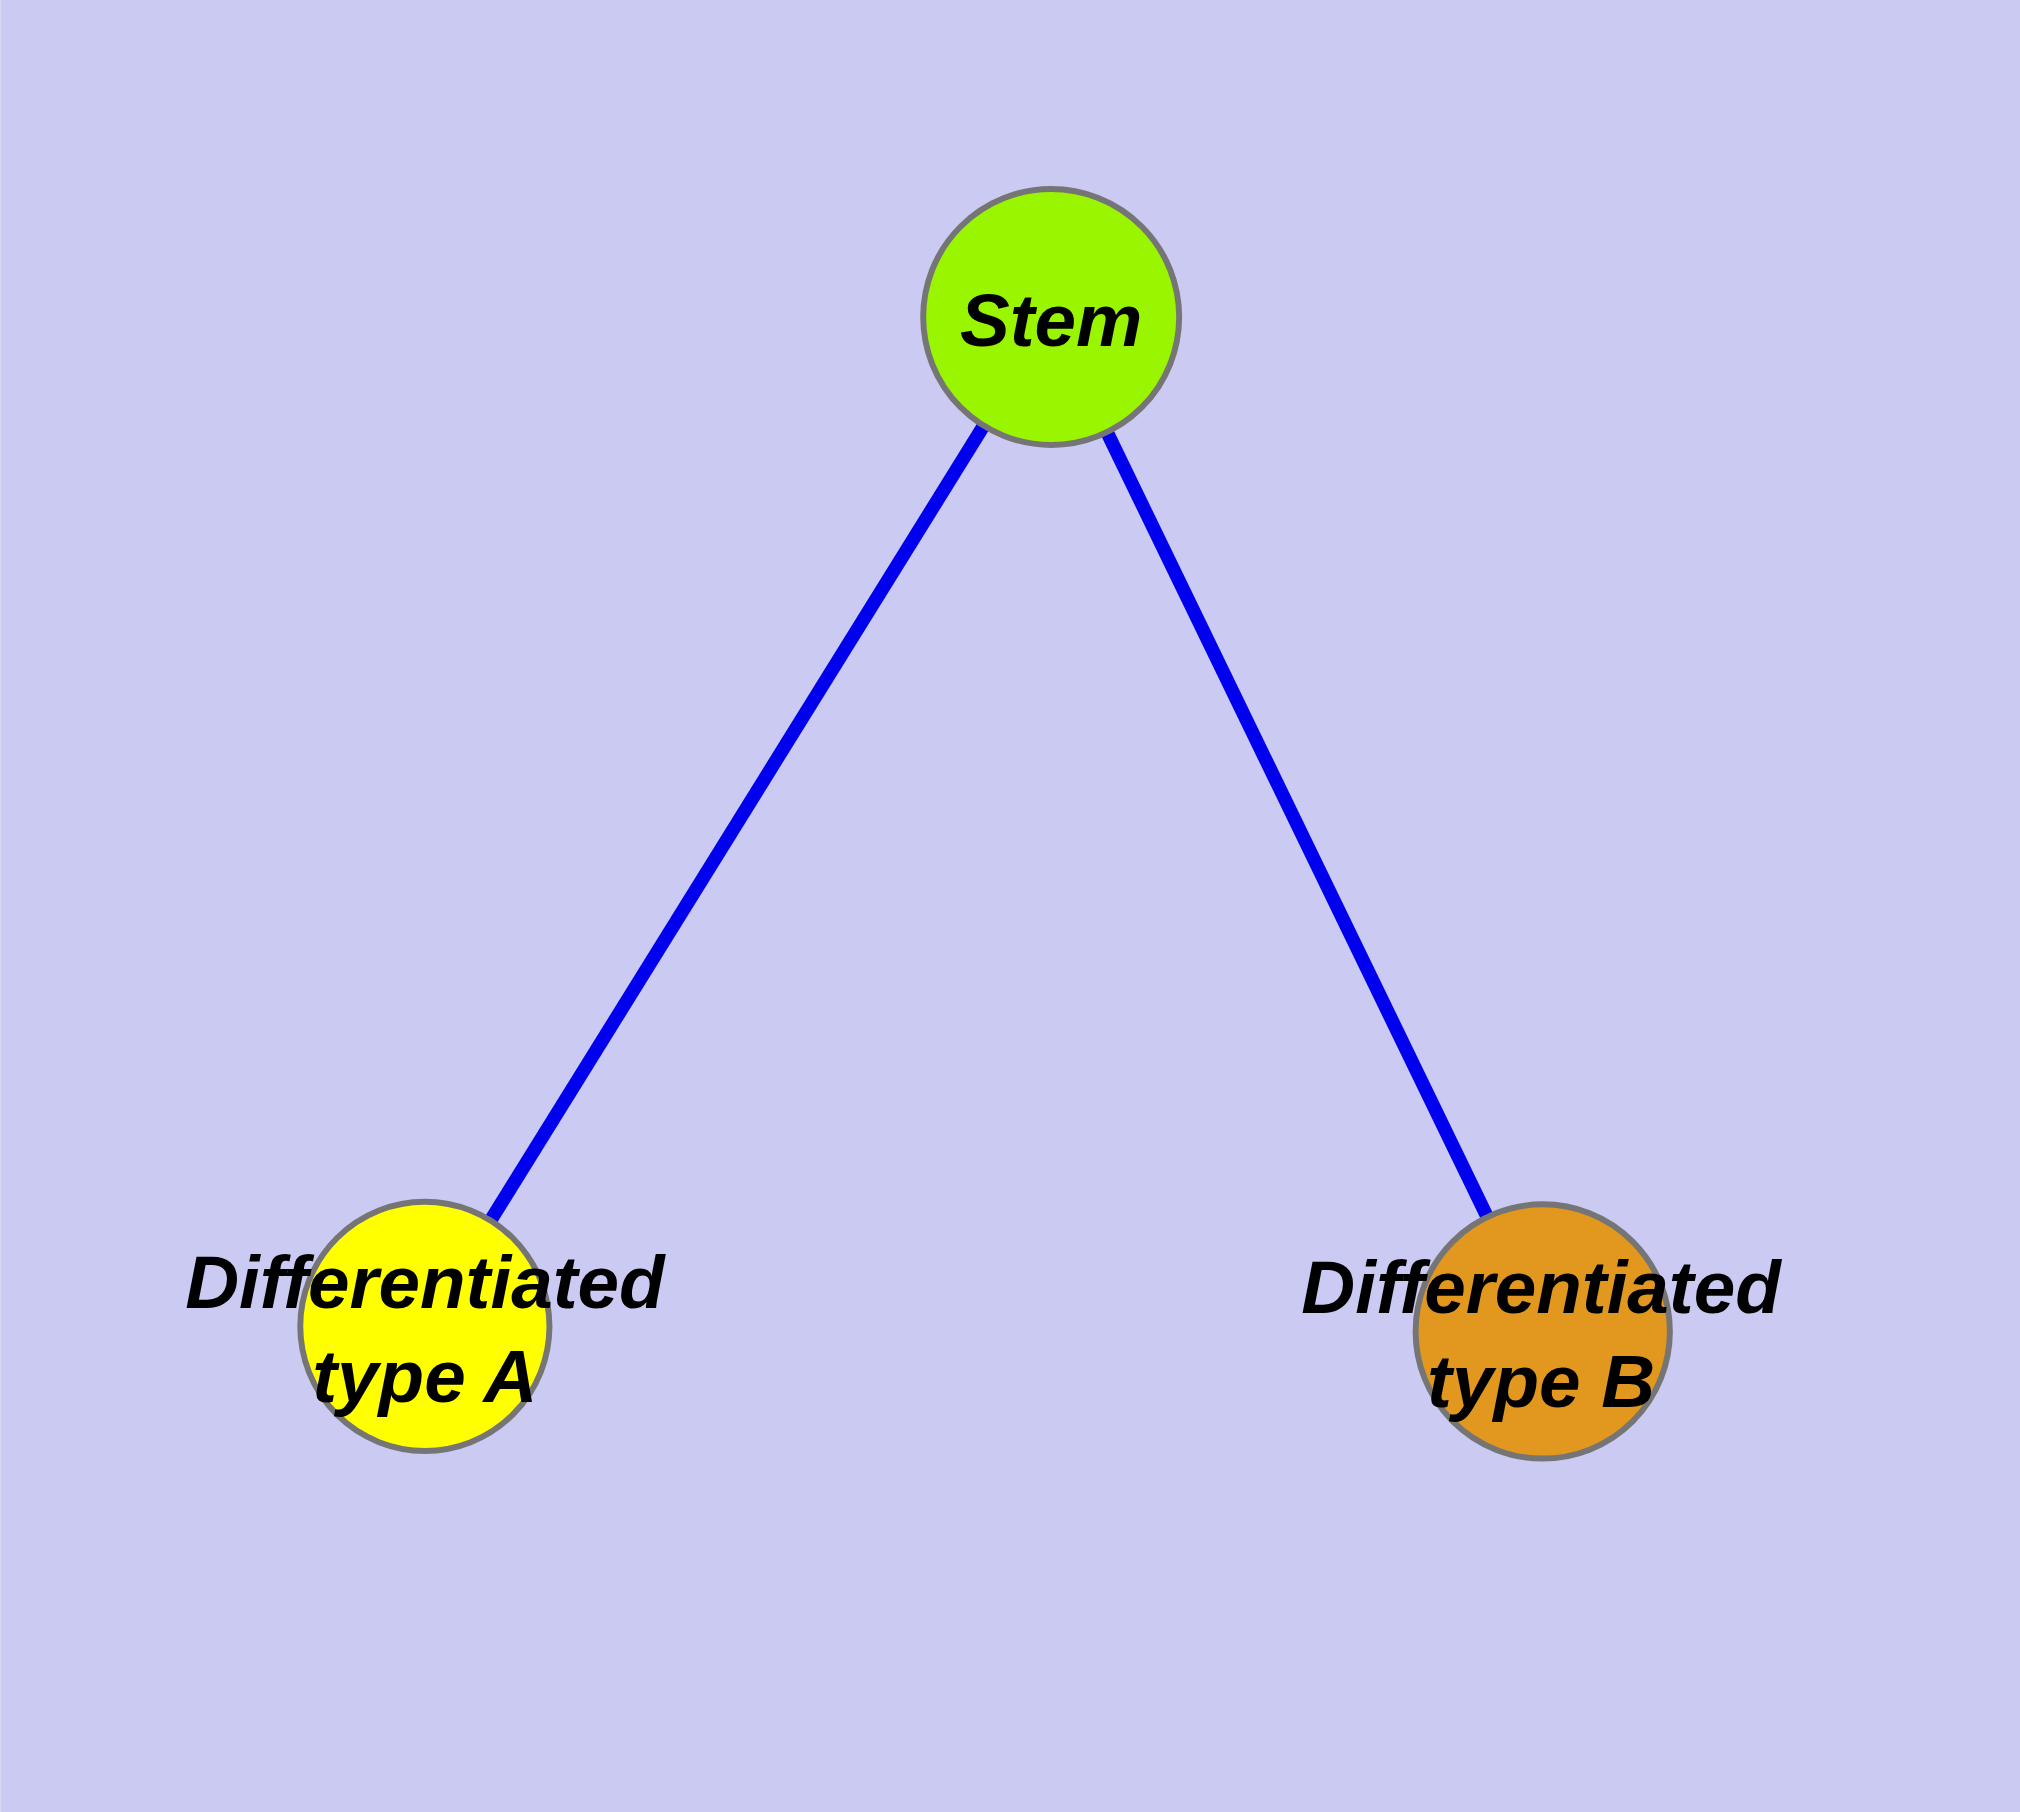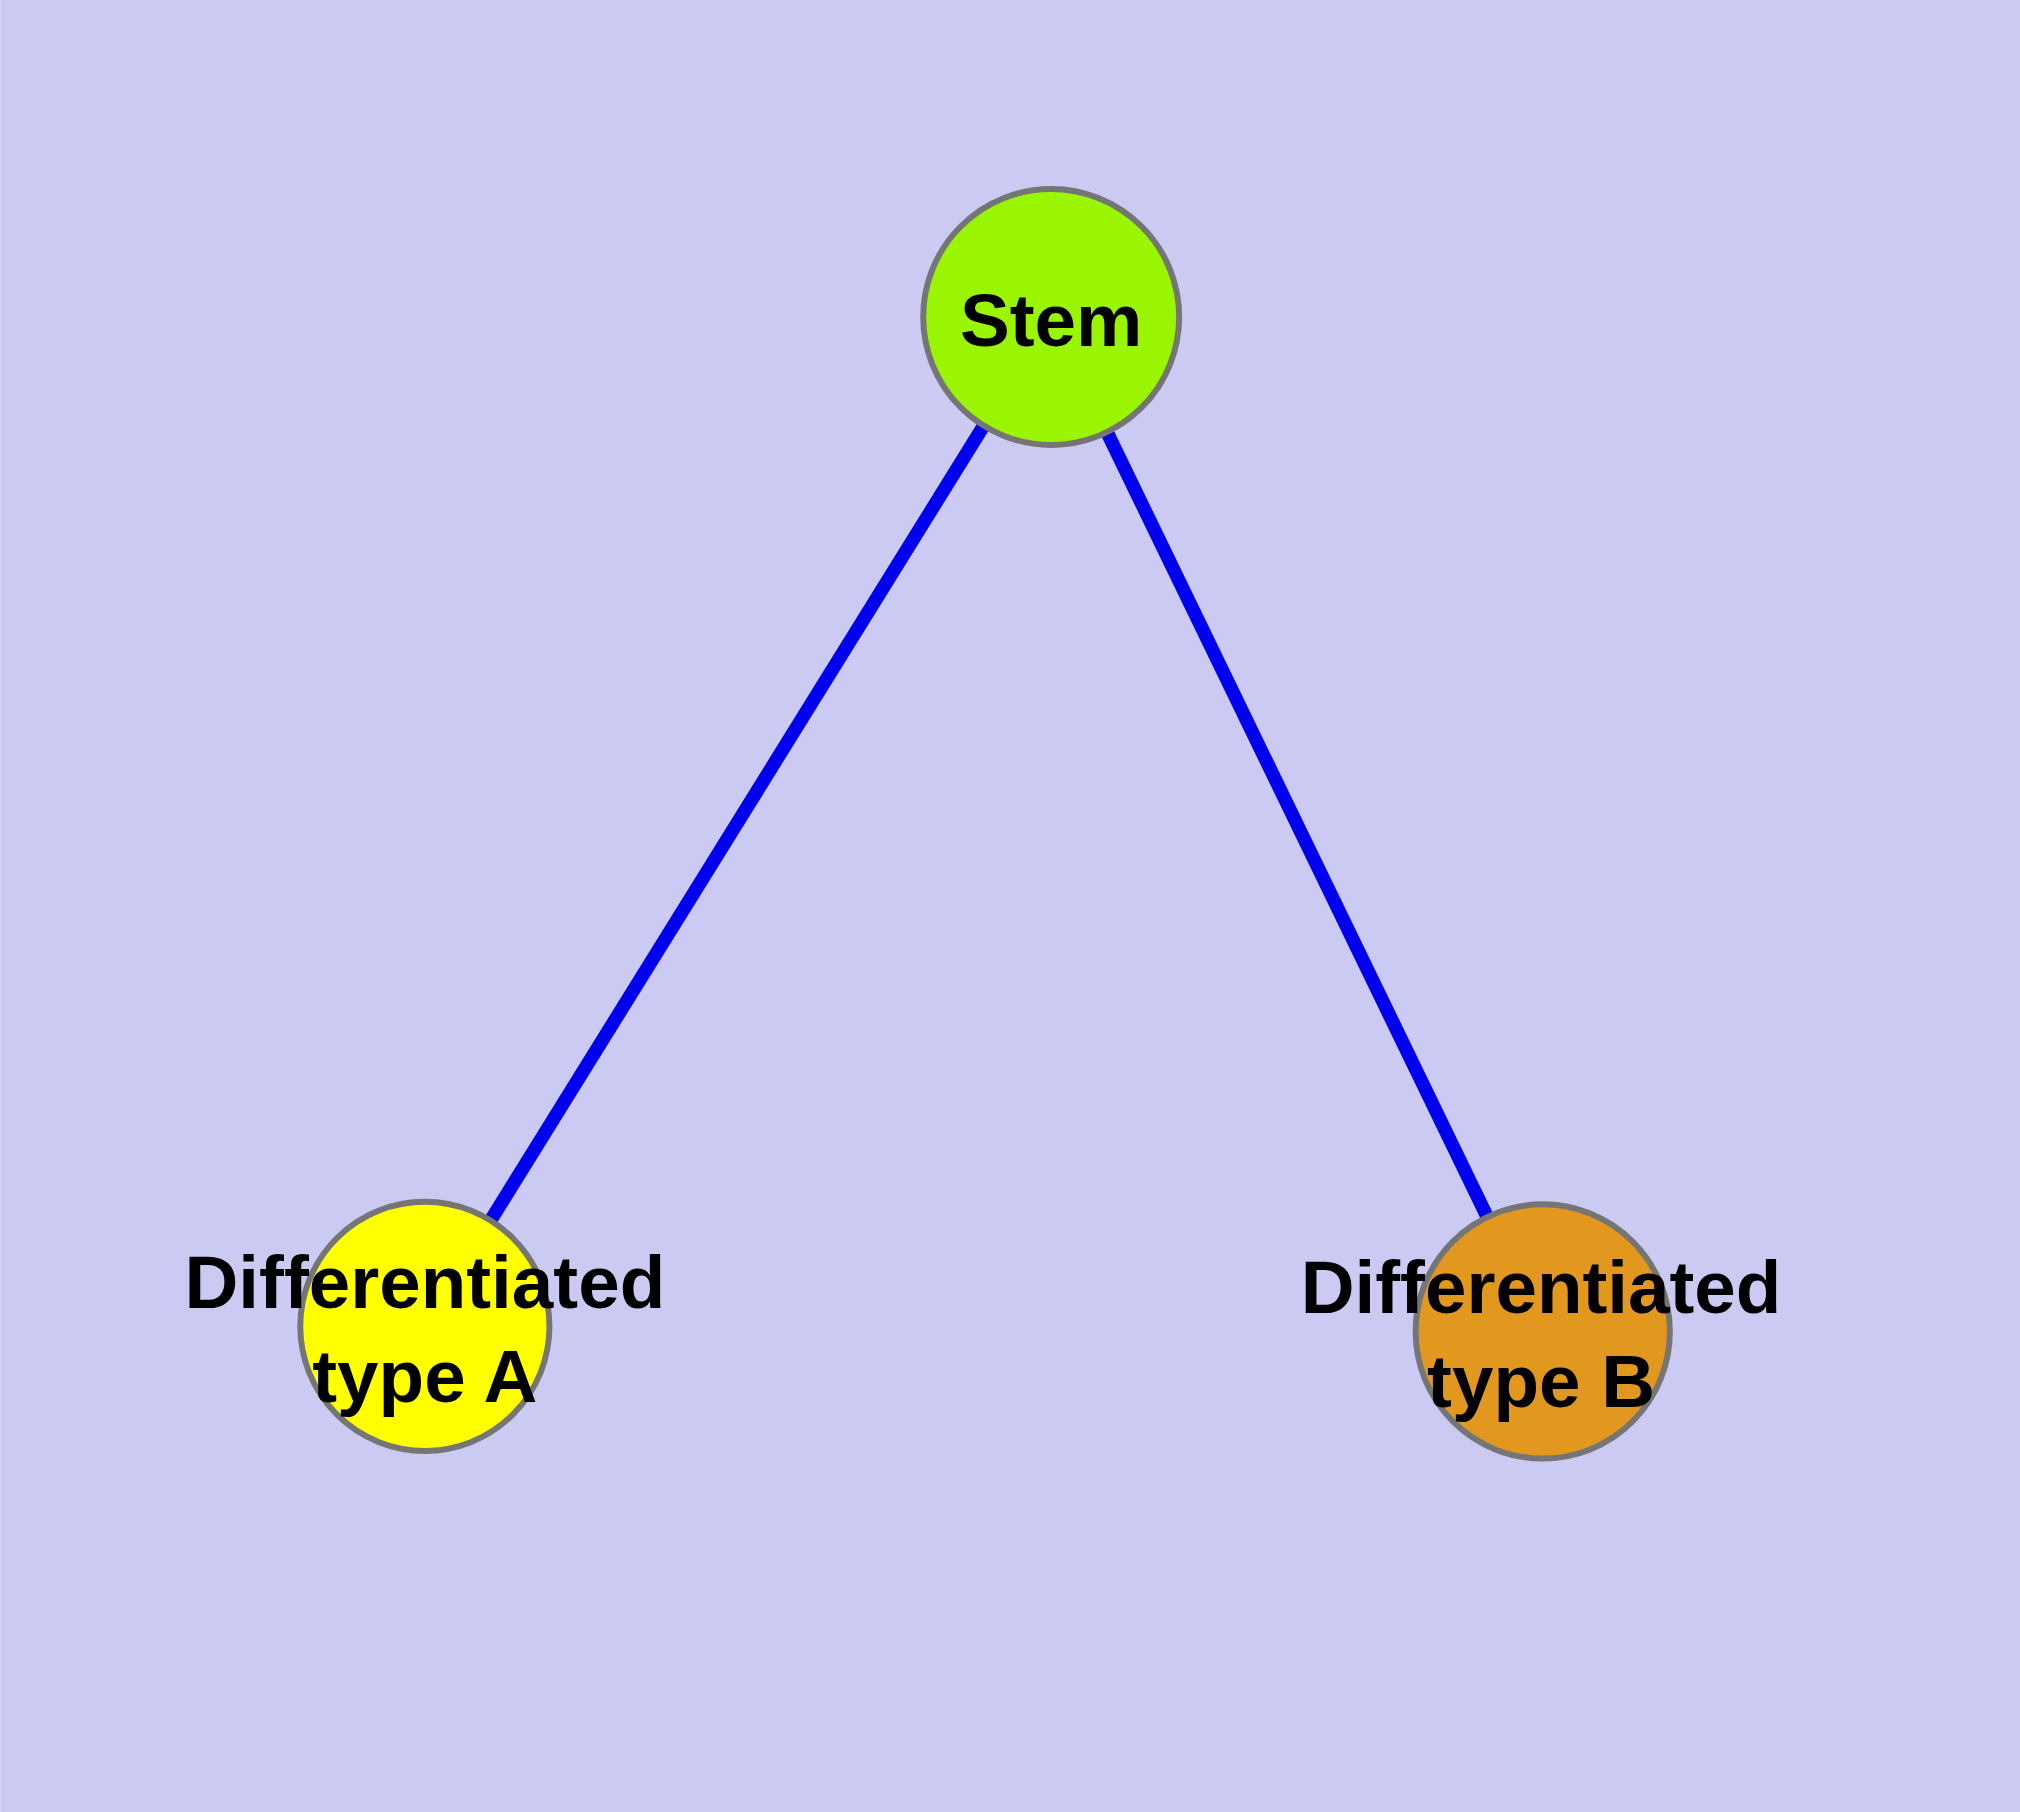--- a/index.html
+++ b/index.html
@@ -6,20 +6,21 @@
     margin: 0;
     padding: 0;
     width: 2021px;
     height: 1812px;
     overflow: hidden;
     font-family: "Liberation Sans", sans-serif;
   }
   #diagram-root {
     width: 2021px;
     height: 1812px;
+    font-style: italic;
   }
   svg { display: block; }
   .edge {
     stroke-width: 16;
     fill: none;
   }
   .node-circle {
     stroke-width: 7;
   }
   .node-label {

